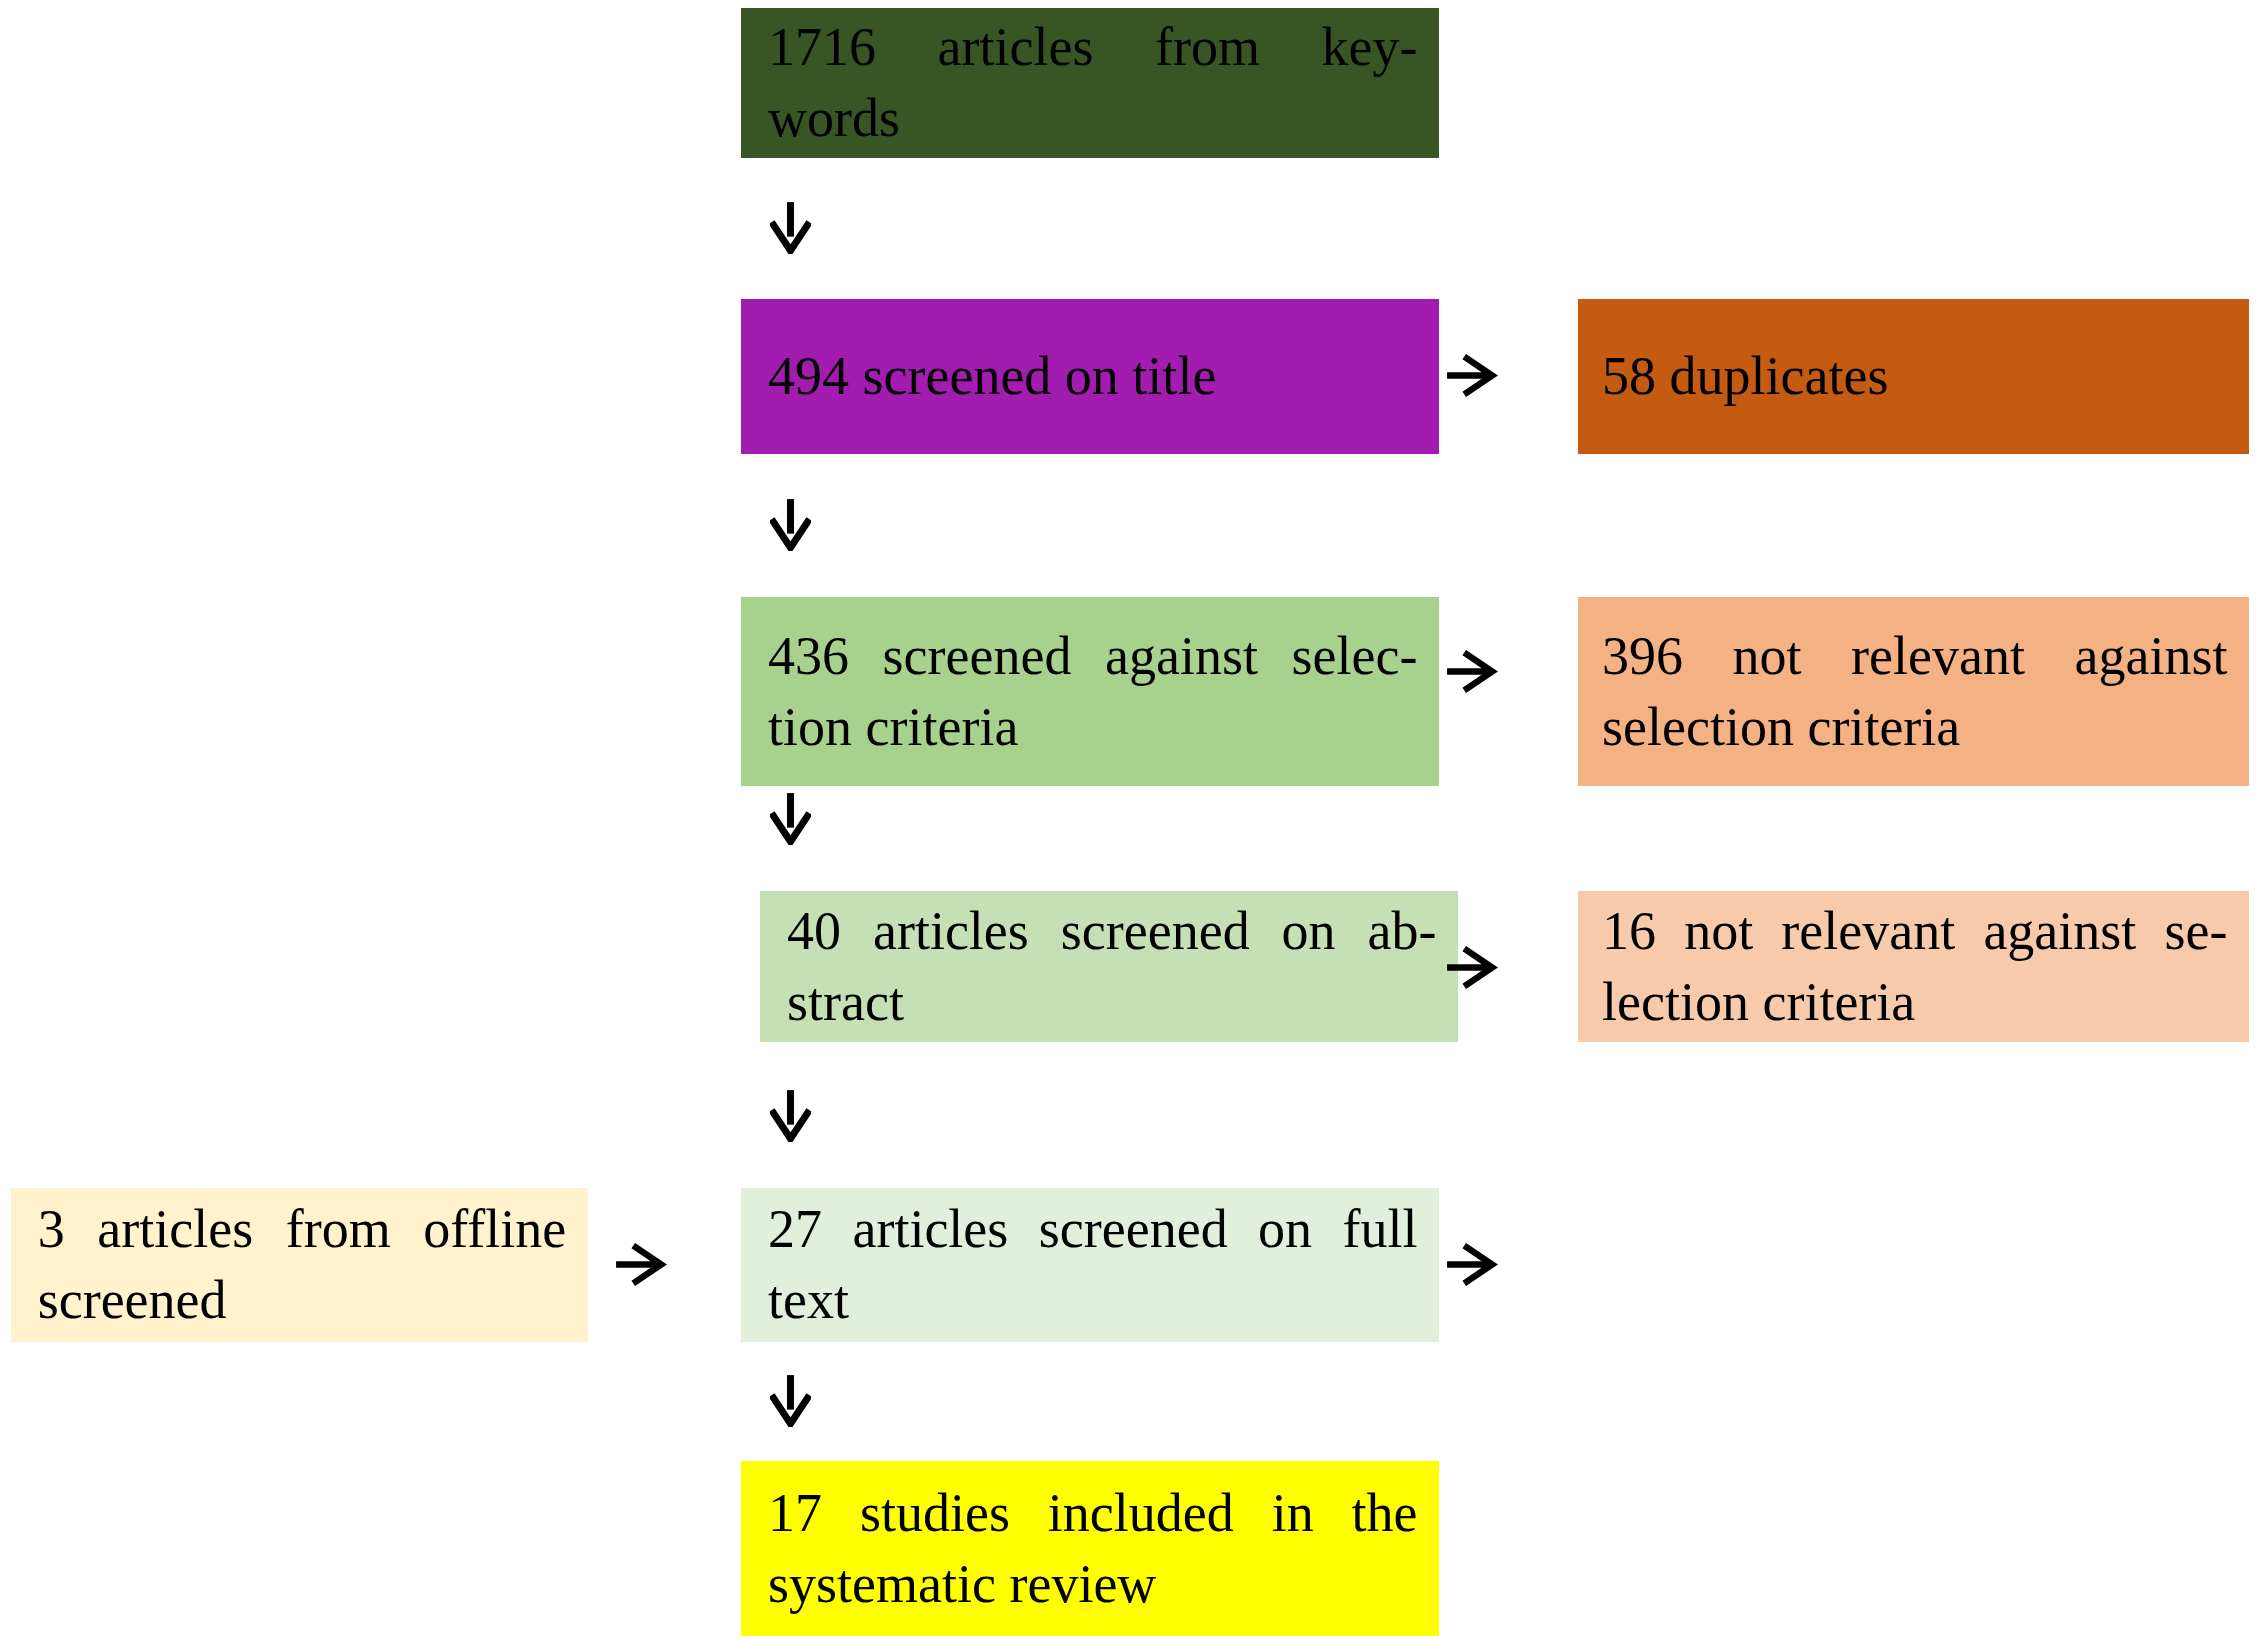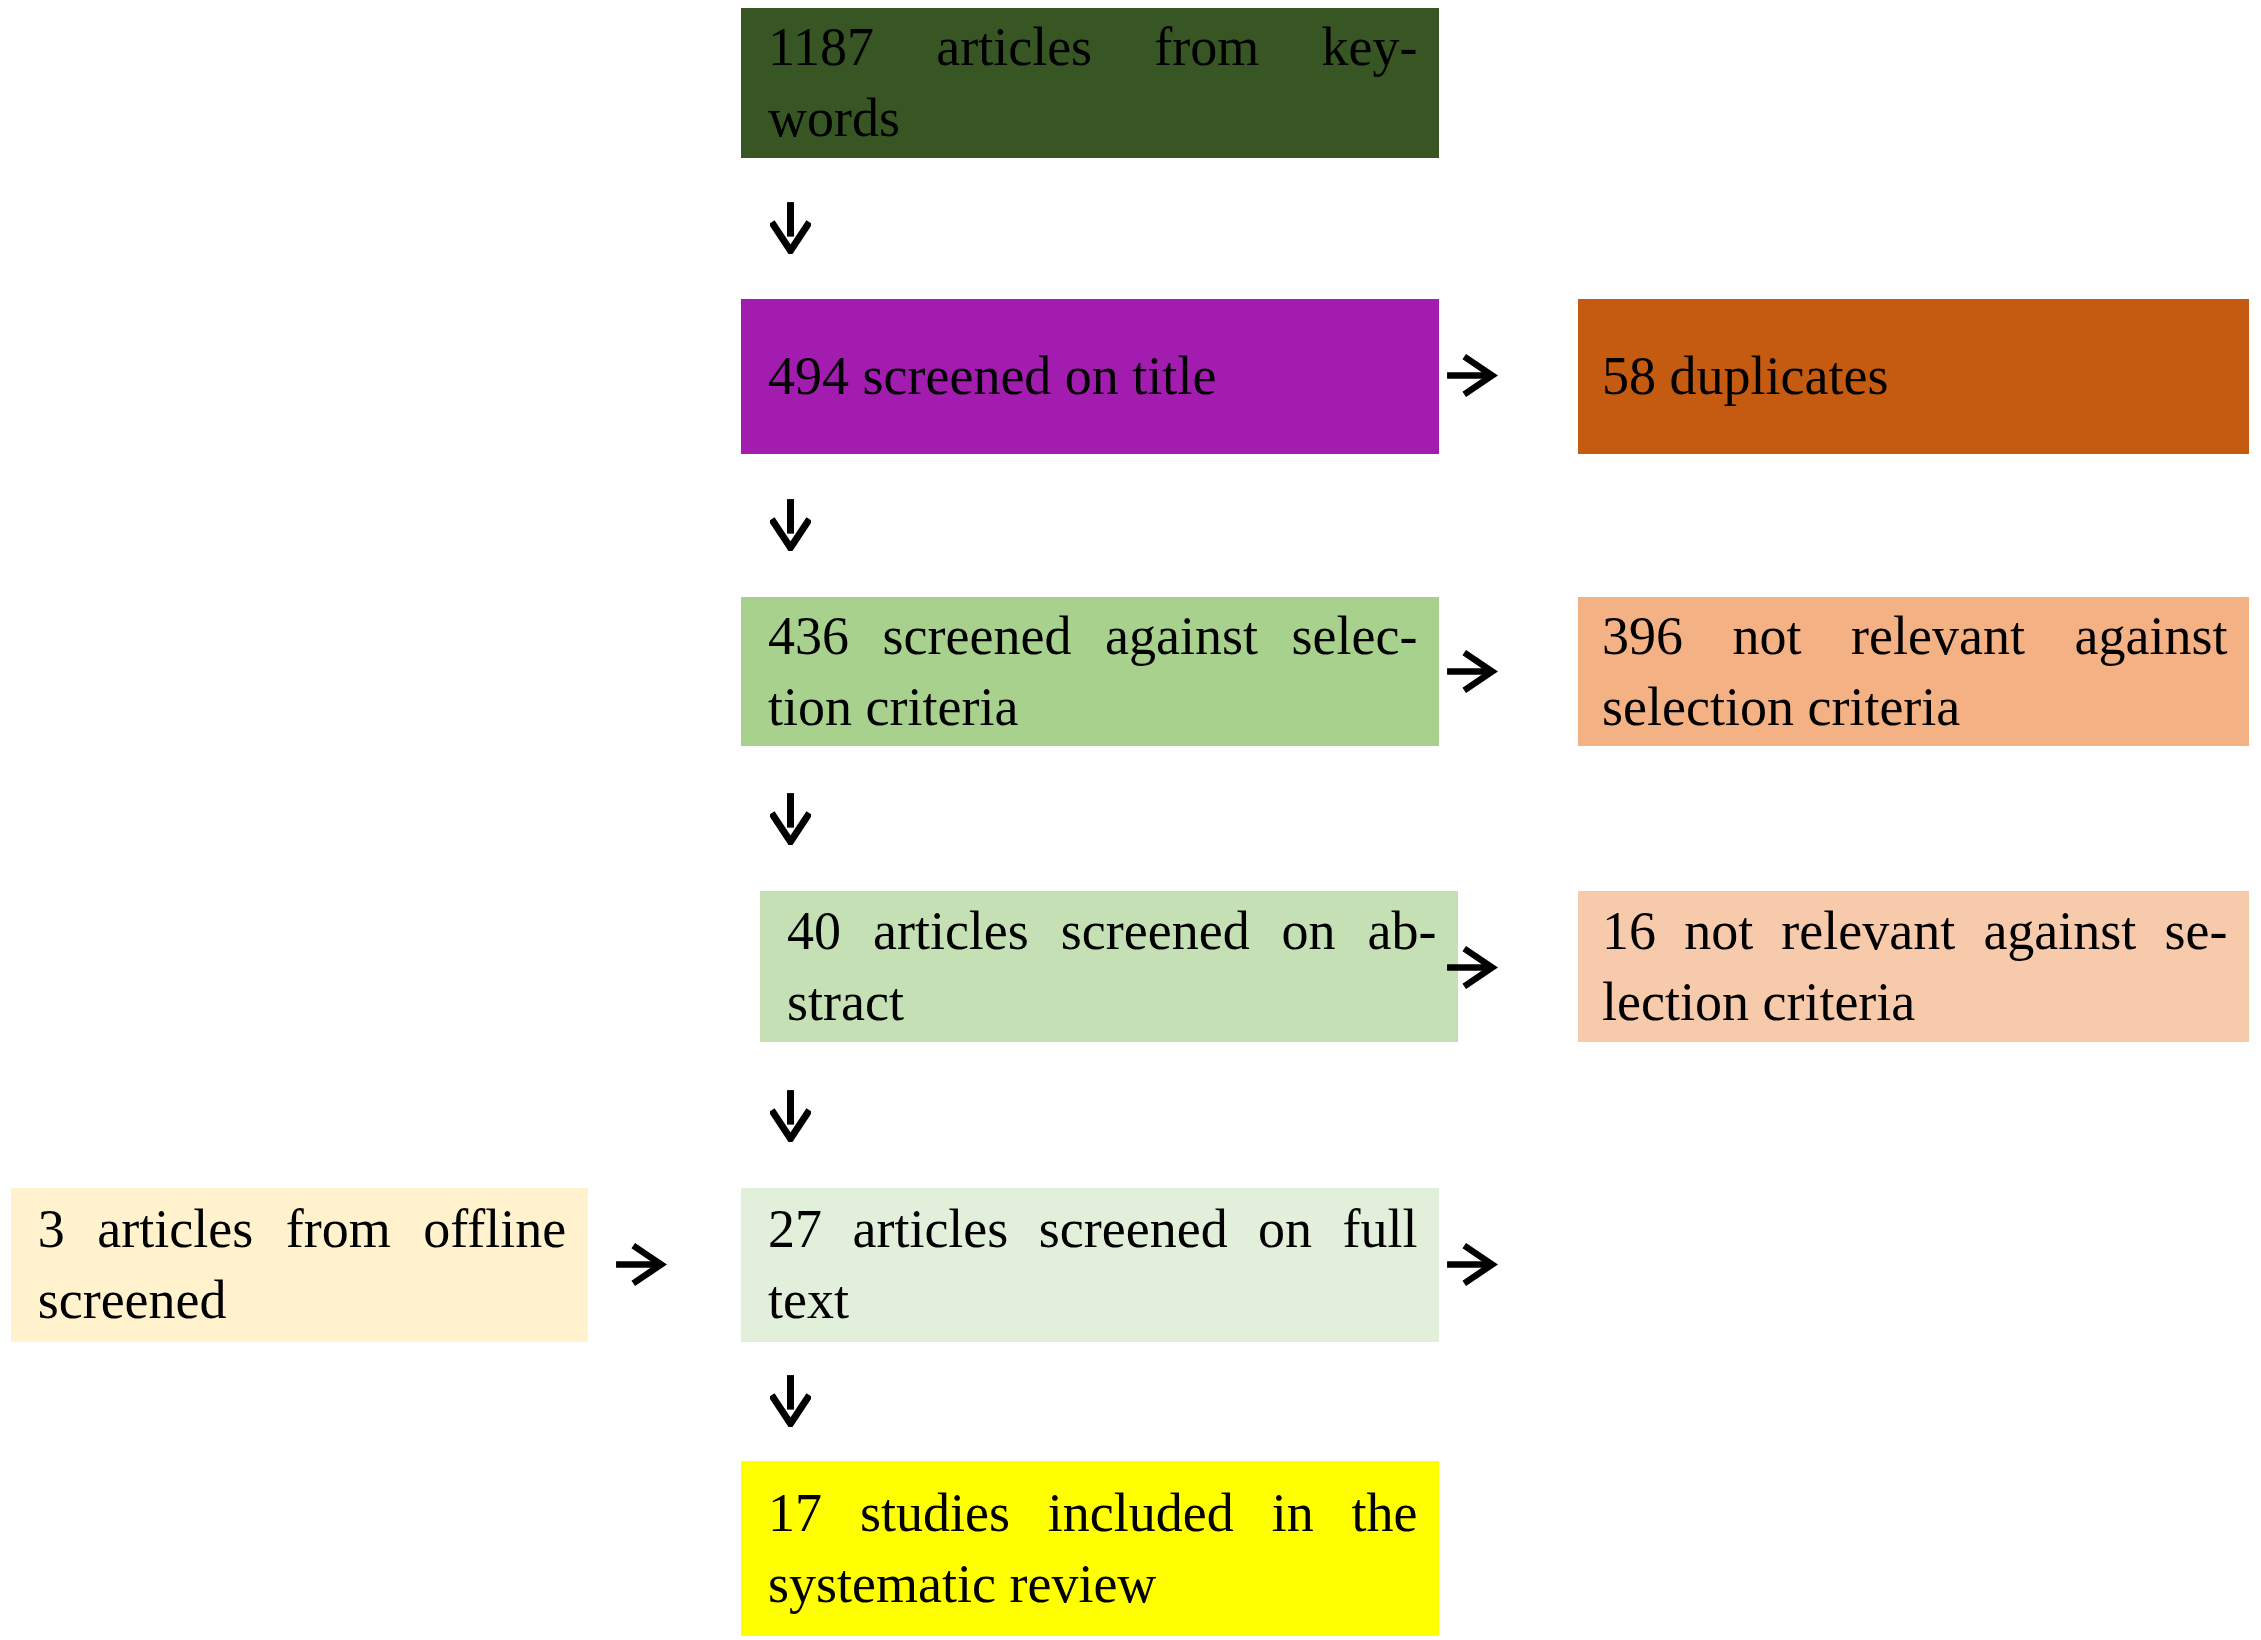--- a/index.html
+++ b/index.html
@@ -29,36 +29,36 @@
   }
   .box .ln { width: 100%; text-align: left; white-space: nowrap; }
   .box .ln.j { white-space: normal; text-align: justify; text-align-last: justify; }
   .rightcol { padding-left: 24px; }
 
   
   .c-main  { left: 741px; width: 698px; }
   .c-side  { left: 1578px; width: 671px; }
   .r1 { top: 7.5px;   height: 150px; }
   .r2 { top: 299px;  height: 155px; }
-  .r3 { top: 597px; height: 149px; }
+  .r3 { top: 597px; height: 189px; }
   .r4 { top: 891px; height: 151px; }
   .r5 { top: 1188px; height: 154px; }
   .r6 { top: 1461px; height: 175px; }
   .offline { left: 10.7px; width: 577px; }
 
   .arrow { position: absolute; }
   .arrow svg { display: block; }
 </style>
 </head>
 <body>
 
 <div id="stage">
 
   <div class="box c-main r1" style="background-color: rgb(55, 86, 35);">
-    <div class="ln j">1187 articles from key-</div>
+    <div class="ln j">1716 articles from key-</div>
     <div class="ln">words</div>
   </div>
 
   <div class="box c-main r2" style="background-color: #a21caf;">
     <div class="ln">494 screened on title</div>
   </div>
 
   <div class="box c-main r3" style="background-color: rgb(169, 209, 142);">
     <div class="ln j">436 screened against selec-</div>
     <div class="ln">tion criteria</div>

